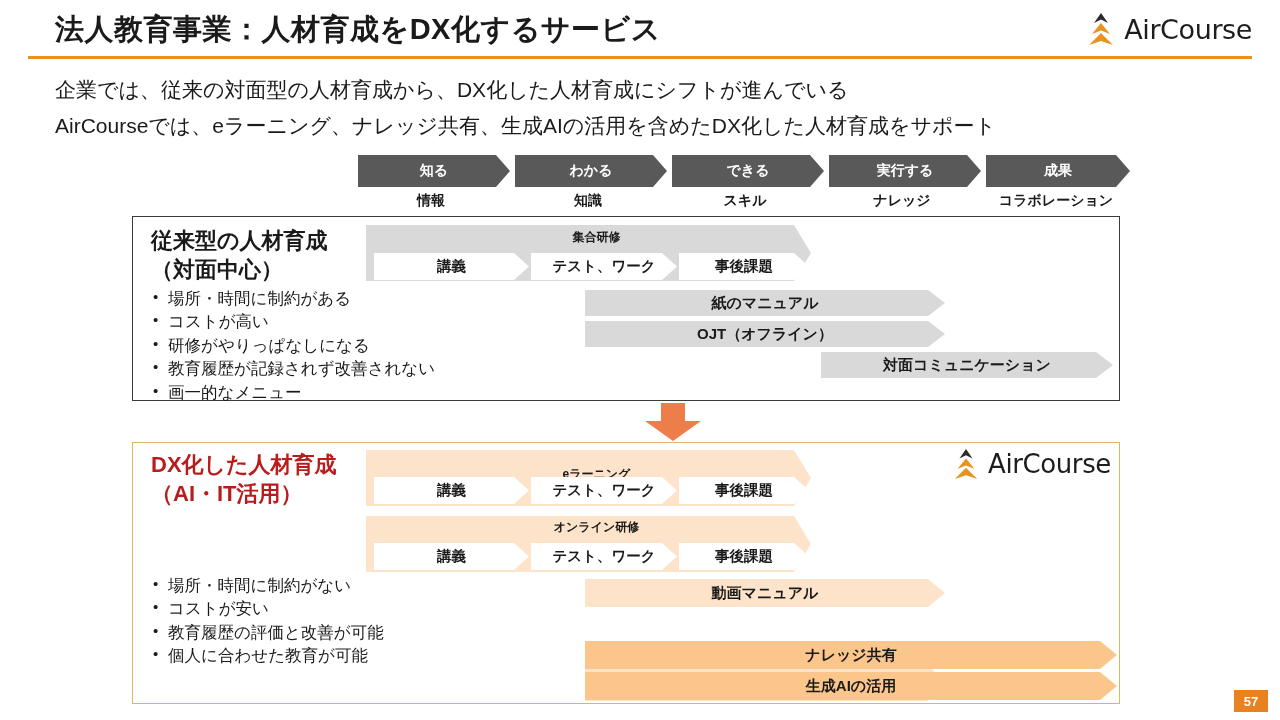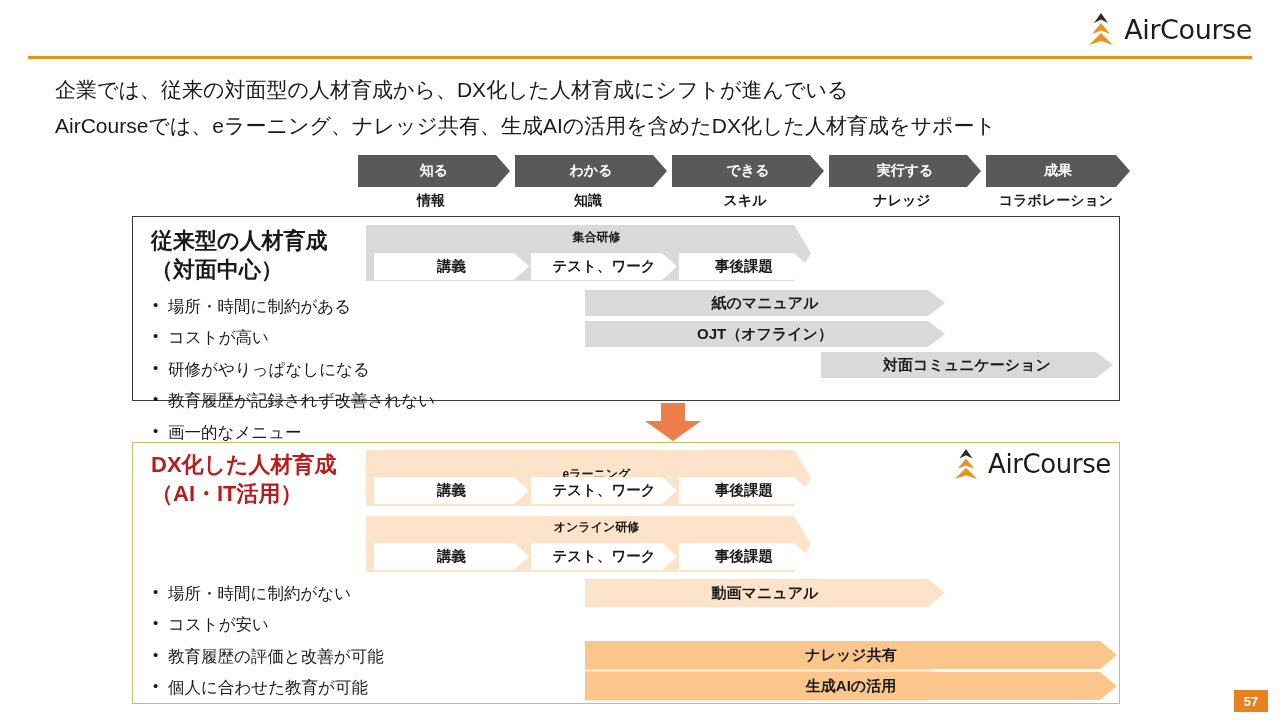--- a/index.html
+++ b/index.html
@@ -61,21 +61,21 @@
   .panel.legacy { left: 132px; top: 216px; width: 988px; height: 185px; border: 1.6px solid #3b3b3b; }
   .panel.dx     { left: 132px; top: 442px; width: 988px; height: 262px; border: 1.6px solid #D8B860; }
 
   .panel-title { position: absolute; font-size: 22px; font-weight: bold; line-height: 1.30; white-space: nowrap; }
   .panel.legacy .panel-title { left: 18px; top: 10px; color: #1a1a1a; }
   .panel.dx .panel-title { left: 18px; top: 8px; color: #b91c1c; }
 
   .bullets { position: absolute; font-size: 16.5px; color: #1a1a1a; line-height: 1.42; }
   .panel.legacy .bullets { left: 18px; top: 70px; }
   .panel.dx .bullets { left: 18px; top: 131px; }
-  .bullets li { list-style: none; white-space: nowrap; padding-left: 17px; position: relative; margin-top: 8px; }
+  .bullets li { list-style: none; white-space: nowrap; padding-left: 17px; position: relative; }
   .bullets li::before {
     content: "\2022"; position: absolute; left: 2px; top: -1px; font-size: 15px; color: #1a1a1a;
   }
 
   
   .bar {
     position: absolute; display: flex; align-items: center; justify-content: center;
     font-size: 15px; font-weight: bold; color: #1a1a1a; white-space: nowrap;
   }
   .arrowshape { clip-path: polygon(0 0, calc(100% - 17px) 0, 100% 50%, calc(100% - 17px) 100%, 0 100%); }
@@ -110,20 +110,21 @@
     width: 34px; height: 22px; background: #E8811F; color: #fff;
     font-size: 13px; font-weight: bold;
     display: flex; align-items: center; justify-content: center;
   }
 </style>
 </head>
 <body>
 
 <div class="slide">
 
+  <div class="slide-title">法人教育事業：人材育成をDX化するサービス</div>
   <div class="header-rule"></div>
 
   <div class="brand-logo header">
     <span class="logo-mark">
       <svg viewBox="0 0 30 34">
         <path d="M15 1 L22 11 L15 7.5 L8 11 Z" fill="#2b2b2b"></path>
         <path d="M15 11 L24 22 L15 18.5 L6 22 Z" fill="#E8921F"></path>
         <path d="M15 21 L27 33 L15 29 L3 33 Z" fill="#E8921F"></path>
       </svg>
     </span>

